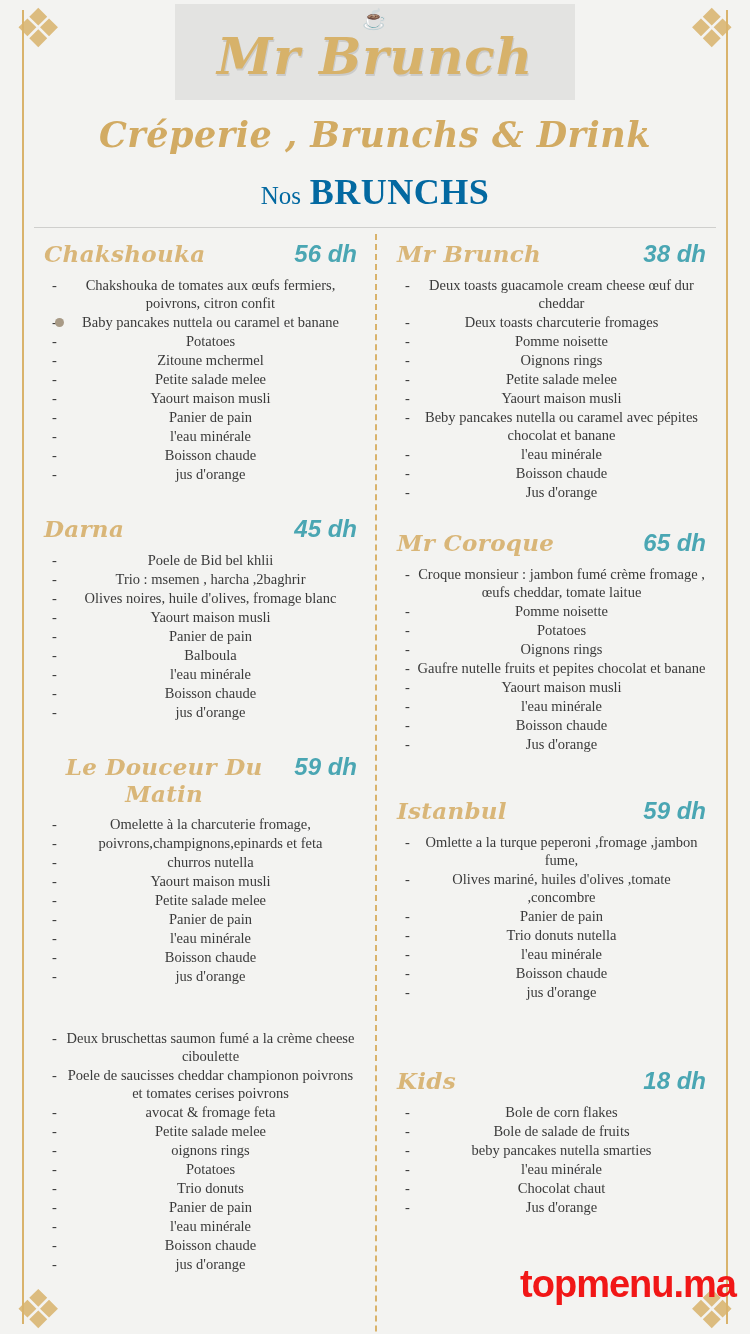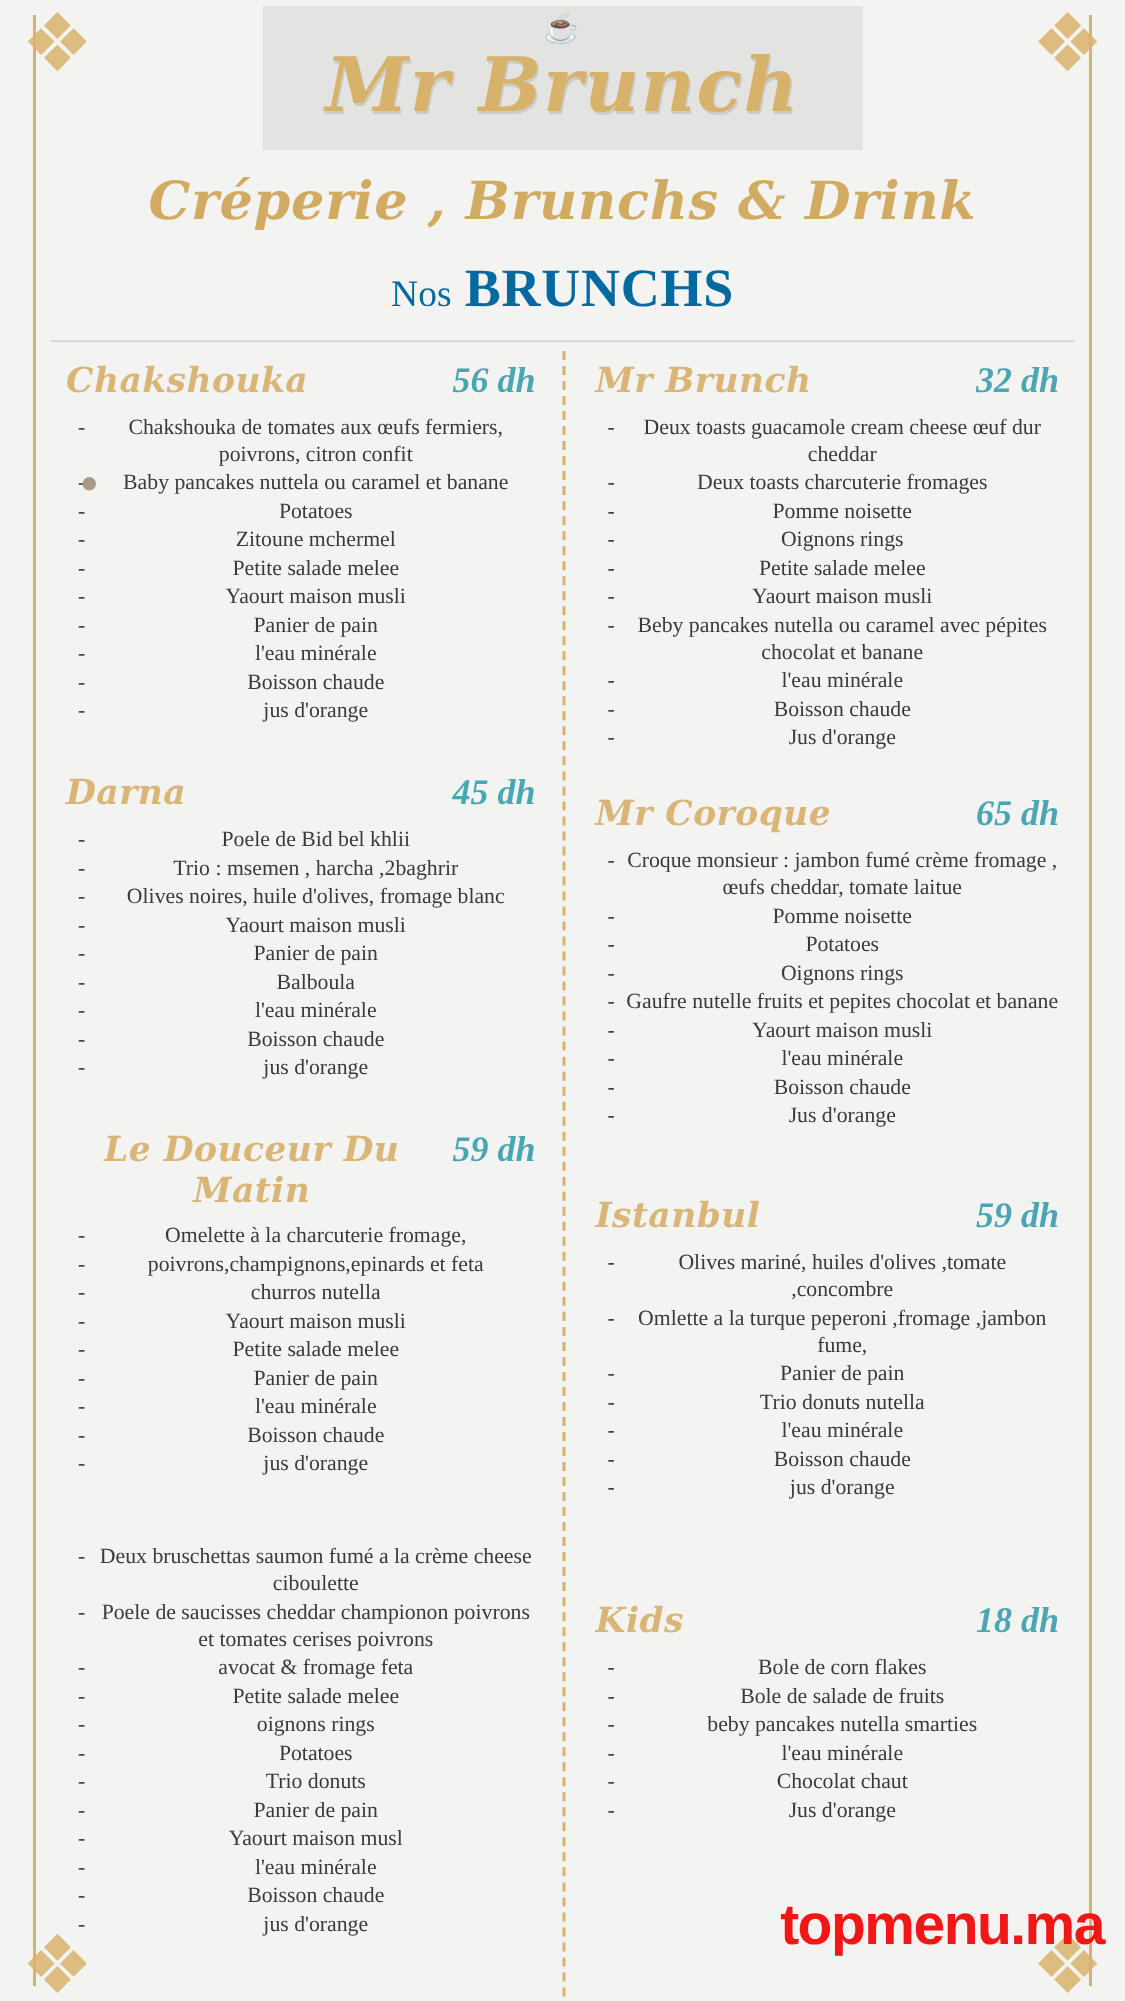--- a/index.html
+++ b/index.html
@@ -130,21 +130,21 @@
   }
   .item-name {
     font-family: "DejaVu Serif", serif;
     font-style: italic;
     font-weight: bold;
     font-size: 23px;
     color: #d9b678;
     letter-spacing: .3px;
   }
   .item-price {
-    font-family: Liberation Serif, serif;
+    font-family: Liberation Sans, sans-serif;
     font-style: italic;
     font-weight: bold;
     font-size: 24px;
     color: #4aa6b3;
     white-space: nowrap;
     padding-left: 10px;
   }
   ul.desc {
     list-style: none;
     margin: 0;
@@ -281,35 +281,34 @@
       <div class="item">
         <ul class="desc">
           <li>Deux bruschettas saumon fumé a la crème cheese ciboulette</li>
           <li>Poele de saucisses cheddar championon  poivrons et tomates cerises poivrons</li>
           <li>avocat &amp; fromage feta</li>
           <li>Petite salade melee</li>
           <li>oignons rings</li>
           <li>Potatoes</li>
           <li>Trio donuts</li>
           <li>Panier de pain</li>
-          <li>Yaourt maison musl</li>
           <li>l'eau minérale</li>
           <li>Boisson chaude</li>
           <li>jus d'orange</li>
         </ul>
       </div>
 
     </div>
 
     <div class="col right">
 
       <div class="item">
         <div class="item-head">
           <div class="item-name">Mr Brunch</div>
-          <div class="item-price">32 dh</div>
+          <div class="item-price">38 dh</div>
         </div>
         <ul class="desc">
           <li>Deux toasts guacamole cream cheese œuf dur cheddar</li>
           <li>Deux toasts charcuterie fromages</li>
           <li>Pomme noisette</li>
           <li>Oignons rings</li>
           <li>Petite salade melee</li>
           <li>Yaourt maison musli</li>
           <li>Beby pancakes nutella ou caramel avec pépites chocolat et banane</li>
           <li>l'eau minérale</li>
@@ -339,22 +338,22 @@
       </div>
 
       <div class="spacer-lg" style="height:34px;"></div>
 
       <div class="item">
         <div class="item-head">
           <div class="item-name">Istanbul</div>
           <div class="item-price">59 dh</div>
         </div>
         <ul class="desc">
+          <li>Omlette a la turque peperoni ,fromage ,jambon  fume,</li>
           <li>Olives mariné, huiles d'olives ,tomate ,concombre</li>
-          <li>Omlette a la turque peperoni ,fromage ,jambon  fume,</li>
           <li>Panier de pain</li>
           <li>Trio donuts nutella</li>
           <li>l'eau minérale</li>
           <li>Boisson chaude</li>
           <li>jus d'orange</li>
         </ul>
       </div>
 
       <div class="spacer-lg" style="height:56px;"></div>
 

